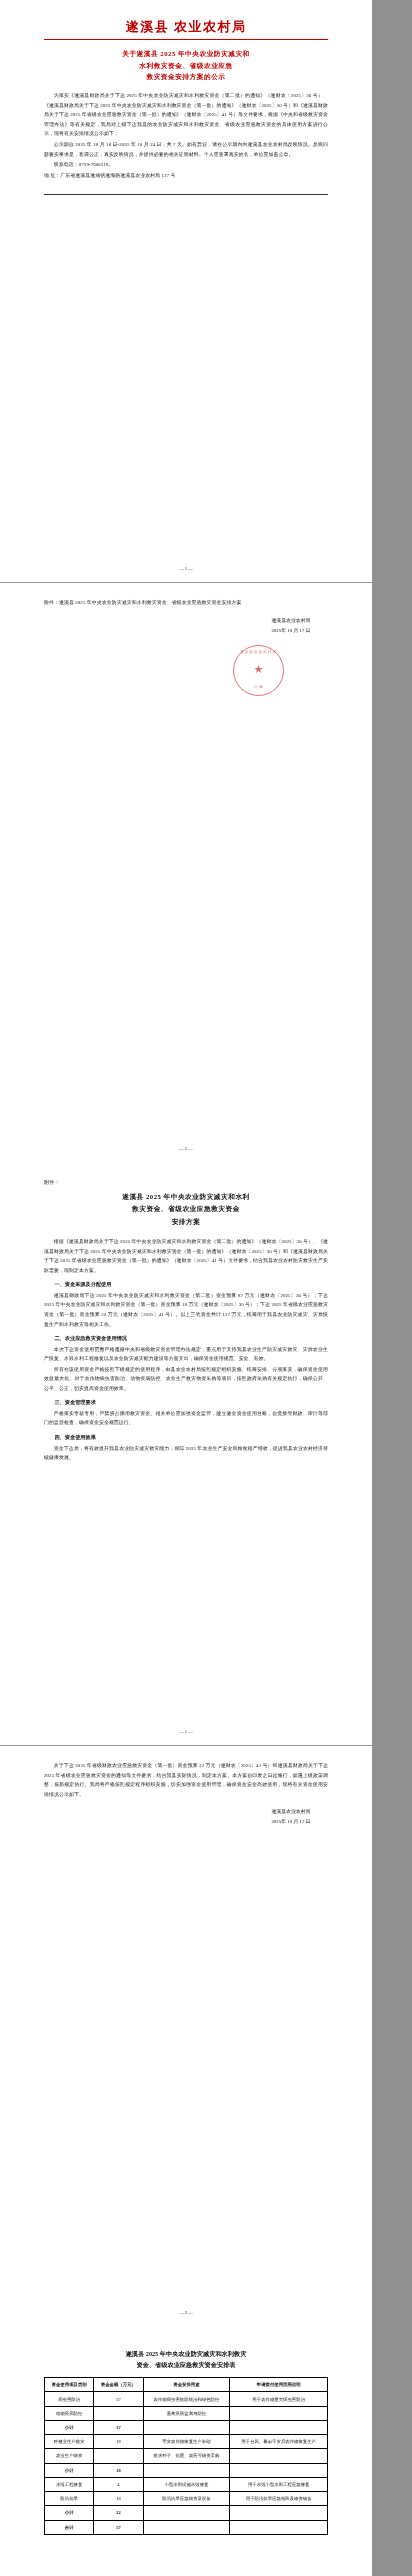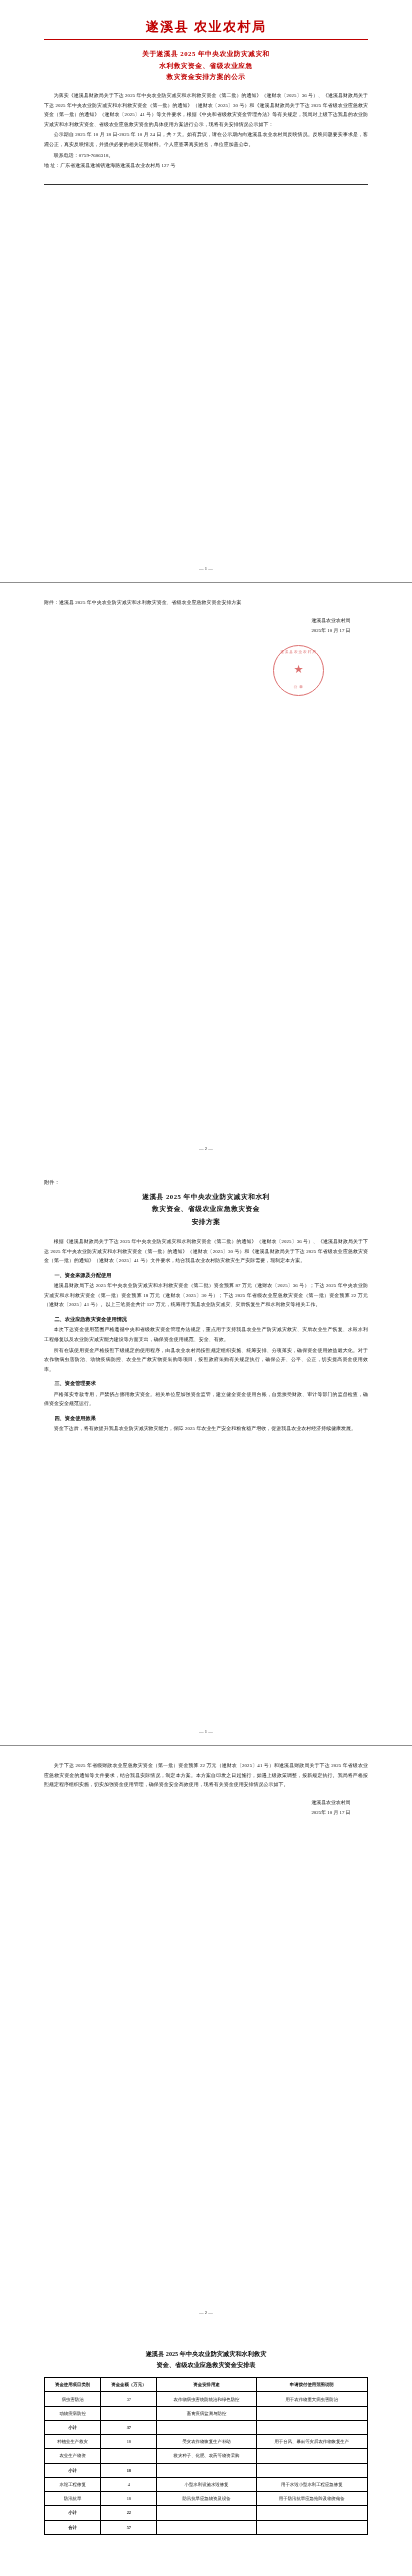--- a/index.html
+++ b/index.html
@@ -7,21 +7,21 @@
     padding: 0;
     background: #8f8f8f;
     font-family: "Liberation Serif", serif;
   }
   .doc-wrap {
     width: 412px;
     margin: 0 auto;
     background: #8f8f8f;
   }
   .page {
-    width: 412px;
+    width: 372px;
     background: #ffffff;
     box-sizing: border-box;
     position: relative;
     padding: 15.5px 44px 14.4px 44px;
     margin-bottom: 0;
   }
   .page.p1 { height: 582px; }
   .page.p2 { height: 580px; }
   .page.p3 { height: 582px; }
   .page.p4 { height: 581px; }

